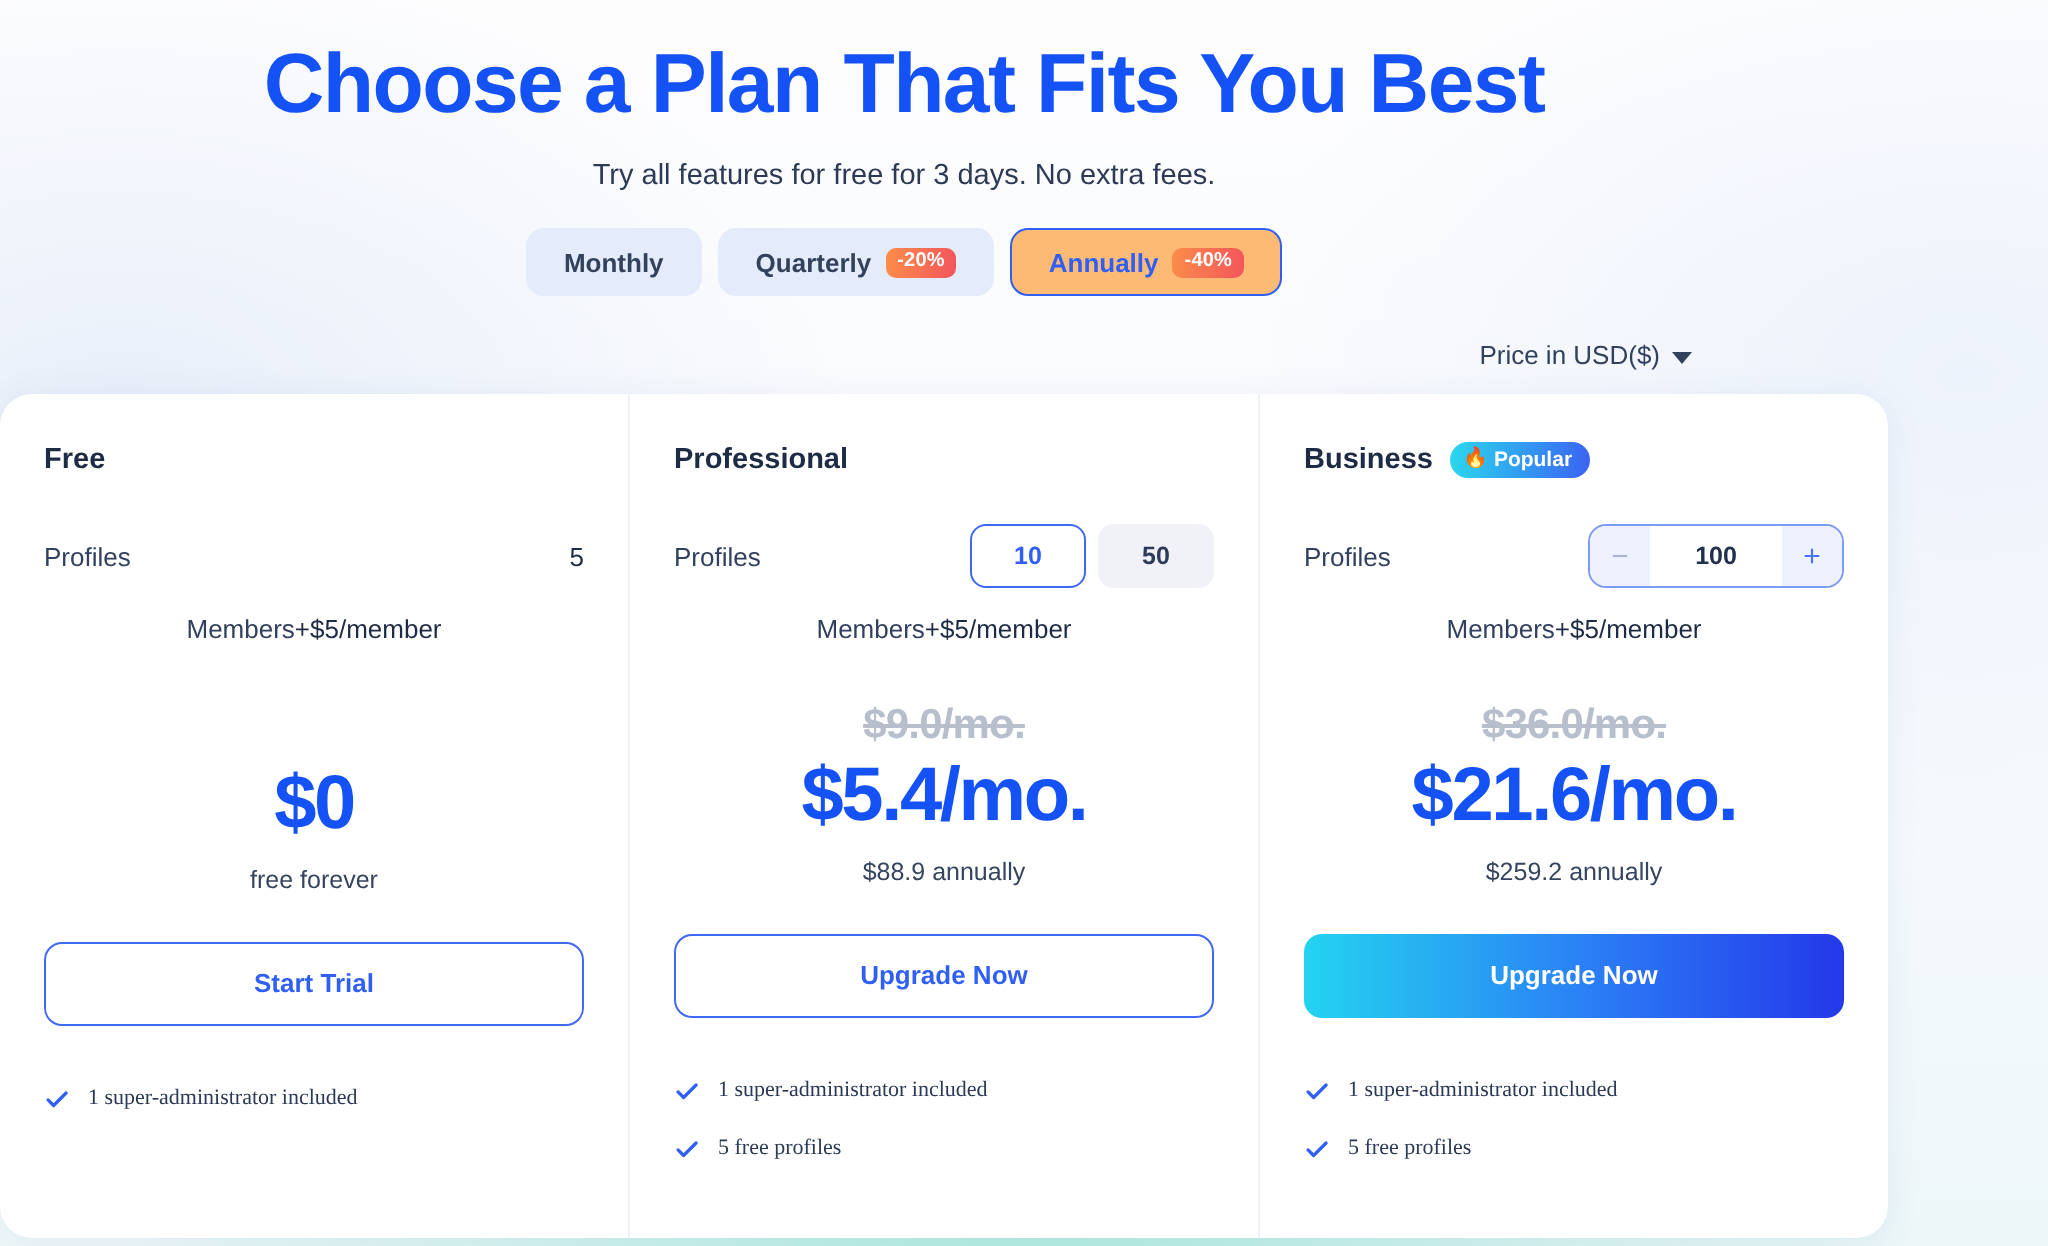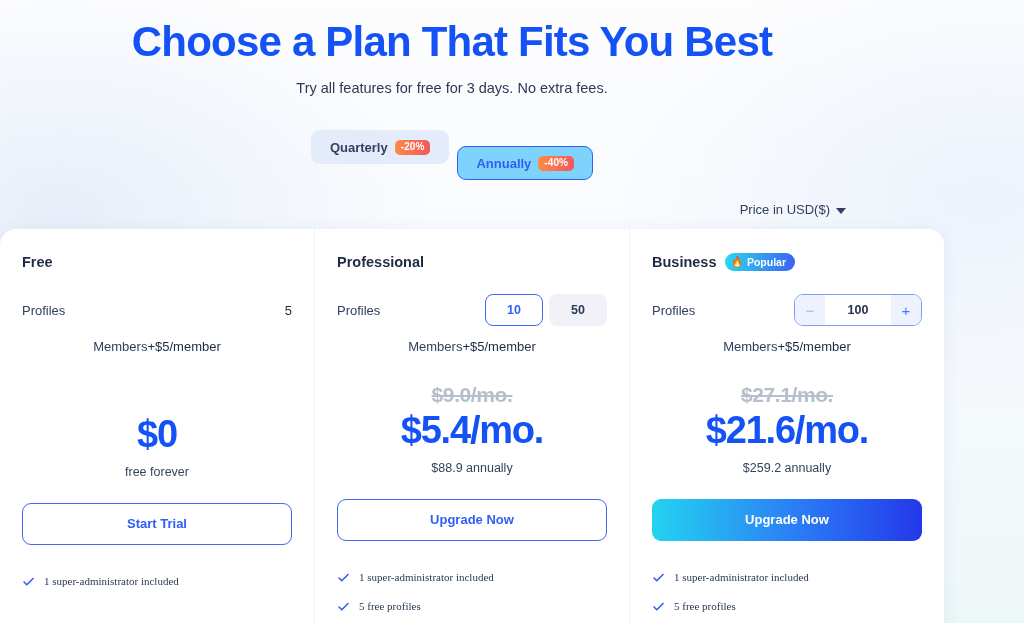--- a/index.html
+++ b/index.html
@@ -72,24 +72,23 @@
     background: #e4ecfb;
     border: 1.6px solid transparent;
     font-size: 13px;
     font-weight: 600;
     color: #33415c;
     cursor: pointer;
     white-space: nowrap;
   }
 
   .toggle-btn.selected {
-    background: #7dd3fc;
+    background: #fdba74;
     border-color: #2f5ff5;
     color: #2f5ff5;
-    margin-top: 32px;
   }
 
   .badge-discount {
     display: inline-block;
     padding: 2px 6px 3px;
     border-radius: 5px;
     background: linear-gradient(95deg, #fb8d49 0%, #f3555c 100%);
     color: #fff;
     font-size: 10px;
     font-weight: 700;
@@ -323,20 +322,23 @@
 
 <div class="bg-layer"></div>
 
 <div class="page">
 
   <div class="header">
     <div class="title">Choose a Plan That Fits You Best</div>
     <div class="subtitle">Try all features for free for 3 days. No extra fees.</div>
 
     <div class="toggle-row">
+      <div class="toggle-btn">
+        <span>Monthly</span>
+      </div>
       <div class="toggle-btn">
         <span>Quarterly</span>
         <span class="badge-discount">-20%</span>
       </div>
       <div class="toggle-btn selected">
         <span>Annually</span>
         <span class="badge-discount">-40%</span>
       </div>
     </div>
   </div>
@@ -451,21 +453,21 @@
           <span class="step-btn plus">+</span>
         </span>
       </div>
 
       <div class="spec-row tight">
         <span class="spec-label">Members</span>
         <span class="spec-value">+$5/member</span>
       </div>
 
       <div class="price-block">
-        <div class="price-old">$27.1/mo.</div>
+        <div class="price-old">$36.0/mo.</div>
         <div class="price-main">$21.6/mo.</div>
         <div class="price-note">$259.2 annually</div>
       </div>
 
       <div class="cta gradient">
         <span>Upgrade Now</span>
       </div>
 
       <div class="features">
         <div class="feature">

